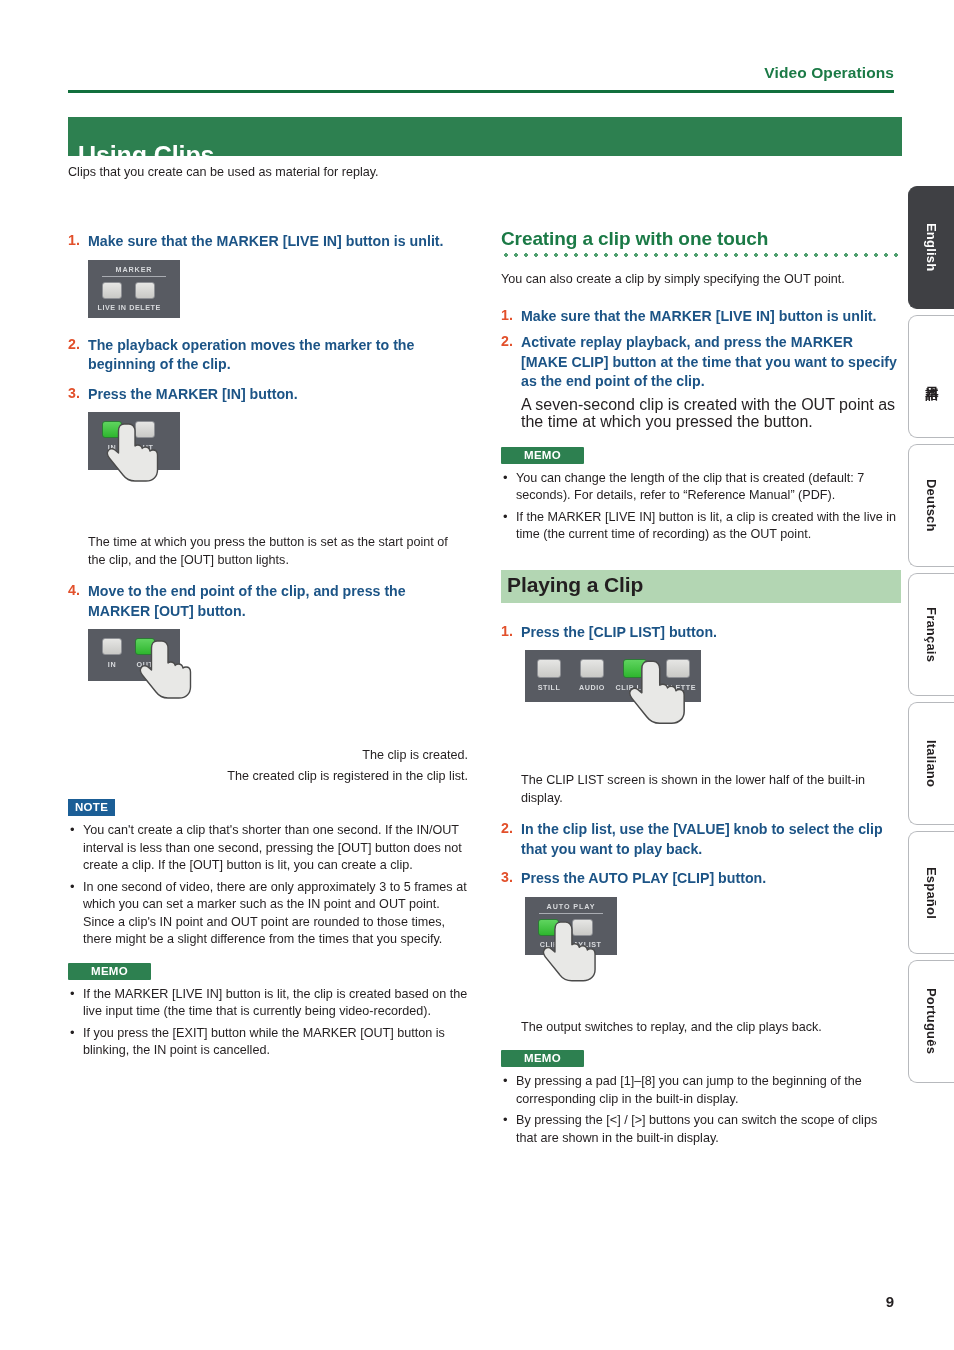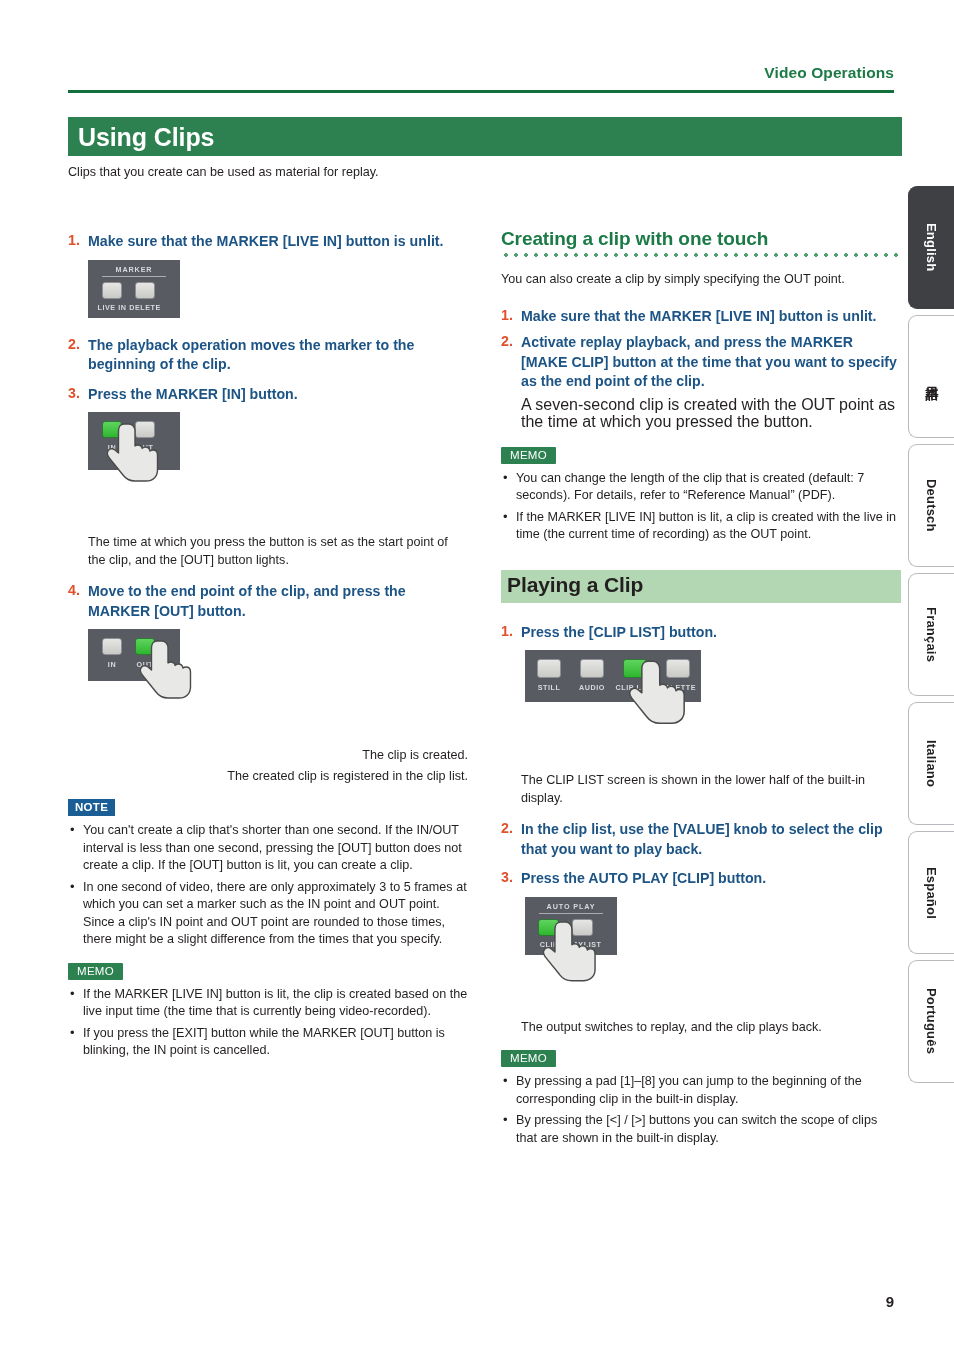--- a/index.html
+++ b/index.html
@@ -50,21 +50,21 @@
     position: absolute;
     left: 68px;
     top: 117px;
     width: 834px;
     height: 39px;
     background: #2d8050;
   }
   .chapter-bar .title {
     position: absolute;
     left: 10px;
-    top: 6px;
+    top: 24px;
     color: #ffffff;
     font-size: 25px;
     font-weight: 700;
     letter-spacing: -0.1px;
   }
 
   
   .intro {
     position: absolute;
     left: 68px;
@@ -214,22 +214,22 @@
     font-weight: 700;
     padding: 2px 7px 3px;
     letter-spacing: .3px;
     margin-bottom: 6px;
   }
   .badge-memo {
     display: inline-block;
     background: #2d8050;
     color: #ffffff;
     font-size: 11.5px;
-    font-weight: 400;
-    padding: 2px 9px 3px;
+    font-weight: 700;
+    padding: 2px 23px 3px;
     border-radius: 1px;
     letter-spacing: .3px;
     margin-bottom: 6px;
   }
 
   ul.bullets {
     list-style: none;
     margin: 0 0 12px 0;
     padding: 0;
   }

